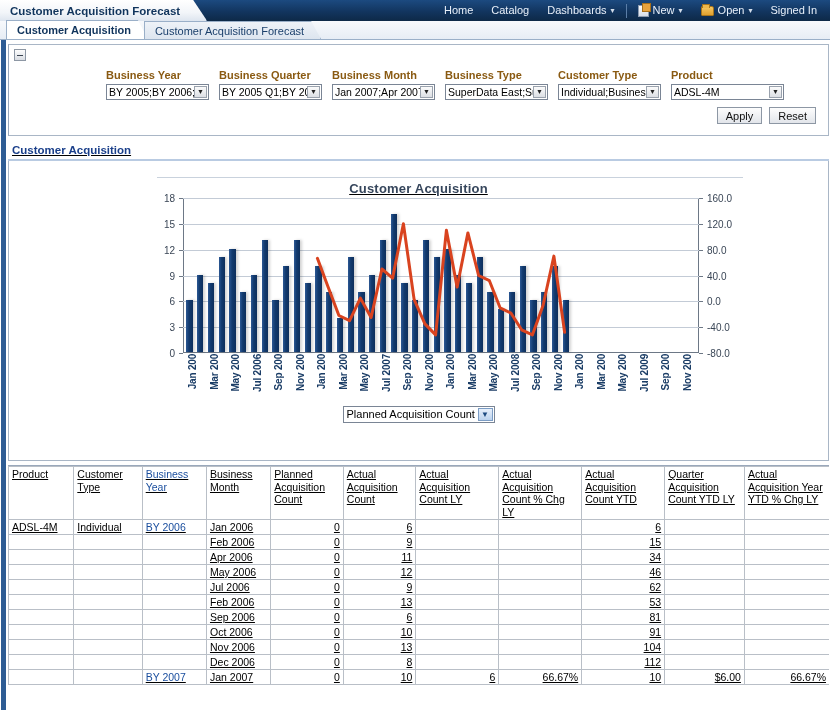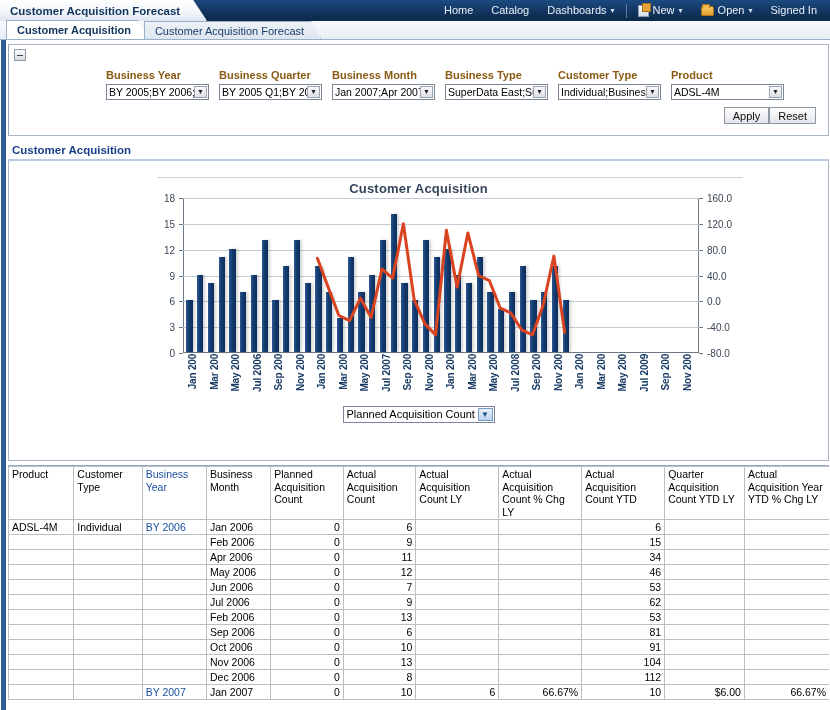--- a/index.html
+++ b/index.html
@@ -116,20 +116,21 @@
     height: 19px;
     line-height: 19px;
   }
 
   
   .page {
     position: relative;
     width: 830px;
     height: 670px;
     display: flex;
+    text-decoration: underline;
   }
   .rail {
     width: 8px;
     background: linear-gradient(to right,#ffffff 0 1px,#2e5c94 1px 6px,#ffffff 6px 8px);
     flex: 0 0 8px;
   }
   .content {
     flex: 1 1 auto;
     position: relative;
     overflow: hidden;
@@ -190,21 +191,21 @@
     right: 1px; top: 1px;
     width: 13px; height: 12px;
     background: linear-gradient(to bottom,#fbfbfb,#dcdfe4);
     border: 1px solid #9aa2ad;
     display: flex; align-items: center; justify-content: center;
     font-size: 7px; color: #222;
   }
   .apply-row {
     position: absolute;
     right: 12px; top: 62px;
-    display: flex; 
+    display: flex; gap: 7px;
   }
   .btn {
     min-width: 44px;
     height: 17px;
     font-size: 11px;
     font-family: "Liberation Sans", sans-serif;
     background: linear-gradient(to bottom,#fdfdfd,#e2e5ea);
     border: 1px solid #8d97a4;
     color: #111;
     padding: 0 8px;
@@ -695,33 +696,20 @@
               <td class="num"></td>
               <td class="num"></td>
               <td class="num">46</td>
               <td class="num"></td>
               <td class="num"></td>
             </tr>
             <tr>
               <td></td>
               <td></td>
               <td></td>
-              <td>Jun 2006</td>
-              <td class="num">0</td>
-              <td class="num">7</td>
-              <td class="num"></td>
-              <td class="num"></td>
-              <td class="num">53</td>
-              <td class="num"></td>
-              <td class="num"></td>
-            </tr>
-            <tr>
-              <td></td>
-              <td></td>
-              <td></td>
               <td>Jul 2006</td>
               <td class="num">0</td>
               <td class="num">9</td>
               <td class="num"></td>
               <td class="num"></td>
               <td class="num">62</td>
               <td class="num"></td>
               <td class="num"></td>
             </tr>
             <tr>

